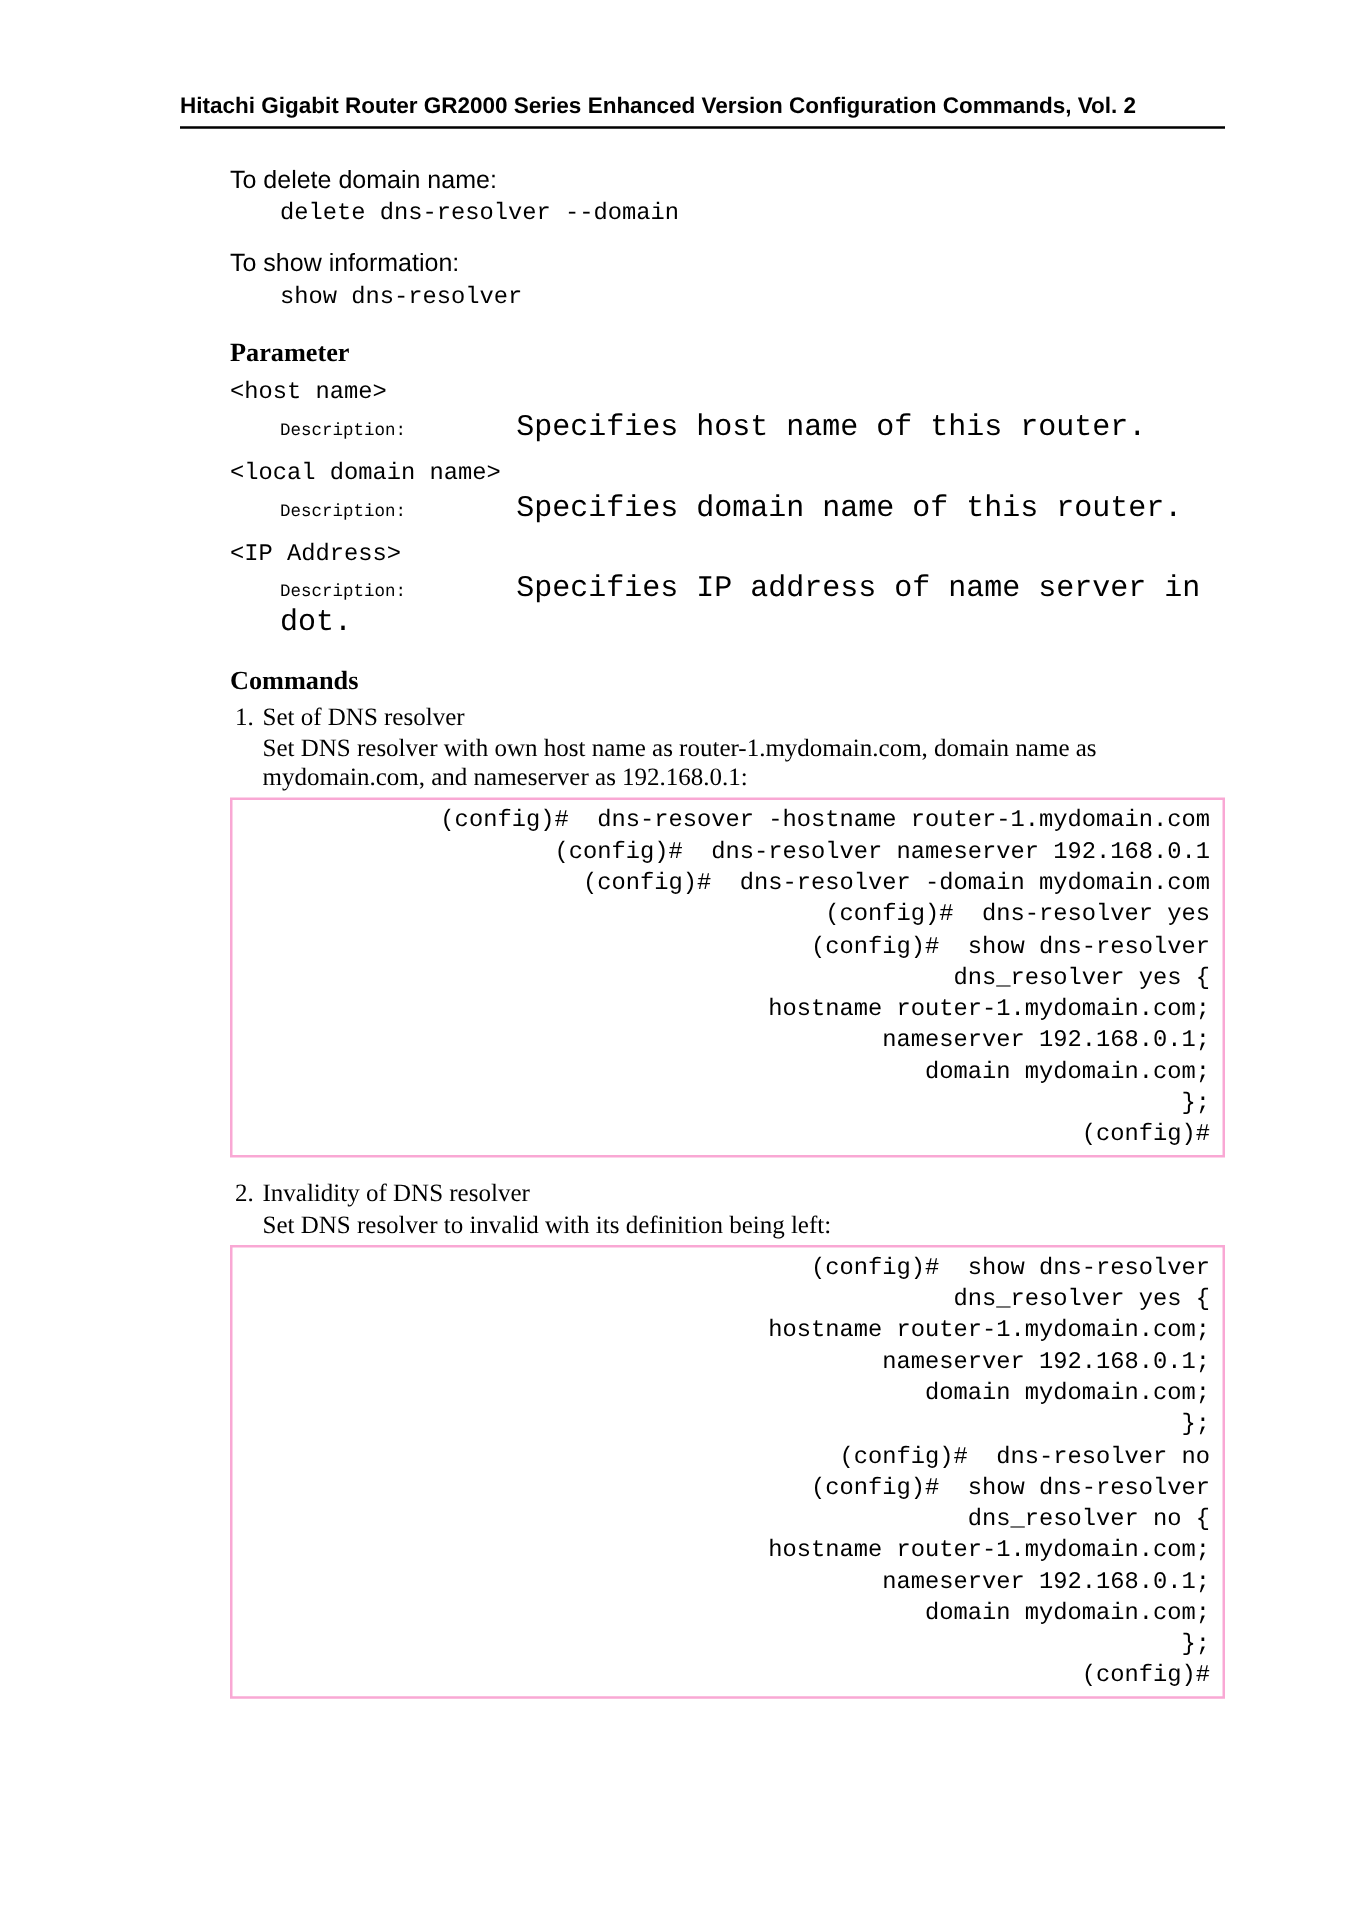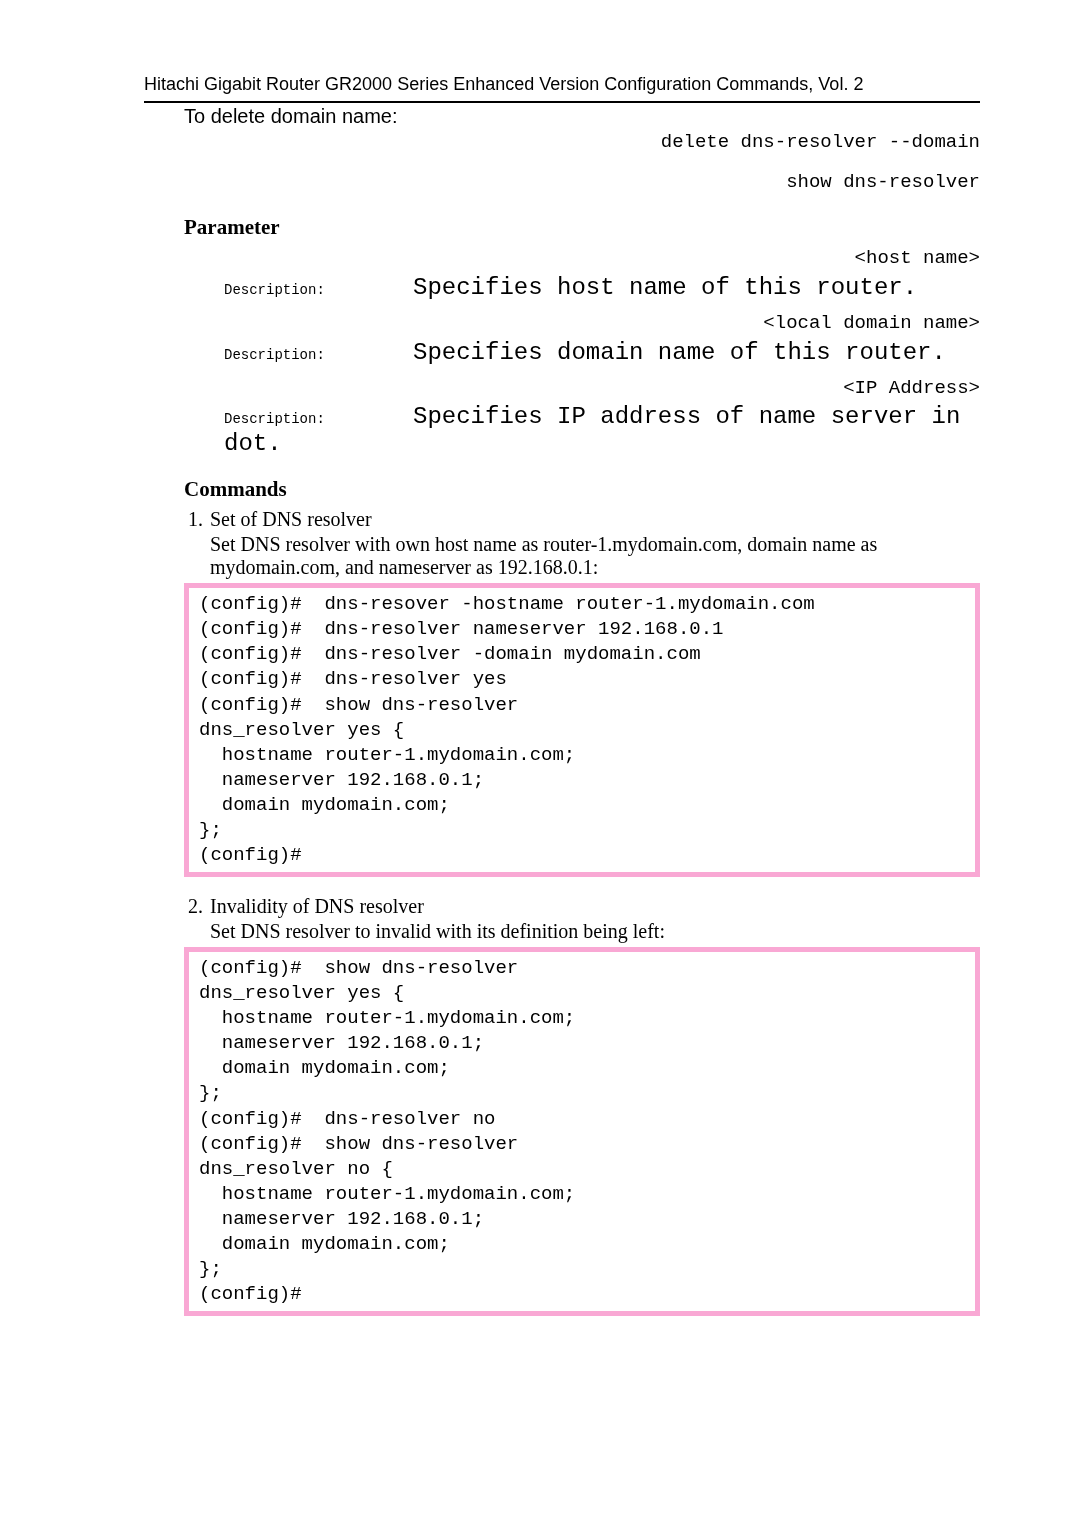--- a/index.html
+++ b/index.html
@@ -14,35 +14,35 @@
   }
   .page {
     box-sizing: border-box;
     width: 1080px;
     height: 1528px;
     padding: 74px 100px 60px 144px;
     position: relative;
   }
   .running-head {
     font-family: Arial, Helvetica, sans-serif;
-    font-weight: normal;
+    font-weight: bold;
     font-size: 18px;
     border-bottom: 2px solid #000;
     padding-bottom: 6px;
+    margin-bottom: 28px;
   }
   .body-serif {
     font-family: Liberation Sans, sans-serif;
     font-size: 20px;
     line-height: 1.35;
   }
   .mono {
     font-family: "Courier New", Courier, monospace;
     font-size: 19px;
     line-height: 1.35;
-    text-align: right;
   }
   .indent1 { margin-left: 40px; }
   .indent2 { margin-left: 80px; }
   .h-sans {
     font-family: Liberation Serif, serif;
     font-weight: bold;
     font-size: 21px;
     margin-top: 20px;
     margin-bottom: 6px;
   }
@@ -56,27 +56,28 @@
     font-size: 14px;
     display: inline-block;
     min-width: 185px;
     vertical-align: baseline;
   }
   .param-desc {
     font-family: Liberation Mono, monospace;
     font-size: 24px;
   }
   .codebox {
-    border: 5px solid #f9a8d4;
+    border: 2px solid #f9a8d4;
     margin: 4px 0 18px 40px;
     padding: 4px 10px 4px 10px;
     font-family: "Courier New", Courier, monospace;
     font-size: 19px;
     line-height: 1.32;
     white-space: pre;
+    text-align: right;
   }
   ol.example {
     margin: 4px 0 0 0;
     padding-left: 64px;
     font-family: Georgia, "Times New Roman", serif;
     font-size: 20px;
   }
   ol.example > li {
     margin-bottom: 0;
     padding-left: 2px;
@@ -106,20 +107,21 @@
 
 <div class="page">
 
   <div class="running-head">Hitachi Gigabit Router GR2000 Series Enhanced Version Configuration Commands, Vol. 2</div>
 
   <div class="body-serif indent1">To delete domain name:</div>
   <div class="mono indent2">delete dns-resolver --domain</div>
 
   <div class="spacer-md"></div>
 
+  <div class="body-serif indent1">To show information:</div>
   <div class="mono indent2">show dns-resolver</div>
 
   <div class="h-sans indent1">Parameter</div>
 
   <div class="mono indent1">&lt;host name&gt;</div>
   <div class="param-row">
     <span class="param-label">Description:</span>
     <span class="param-desc">Specifies host name of this router.</span>
   </div>
 

